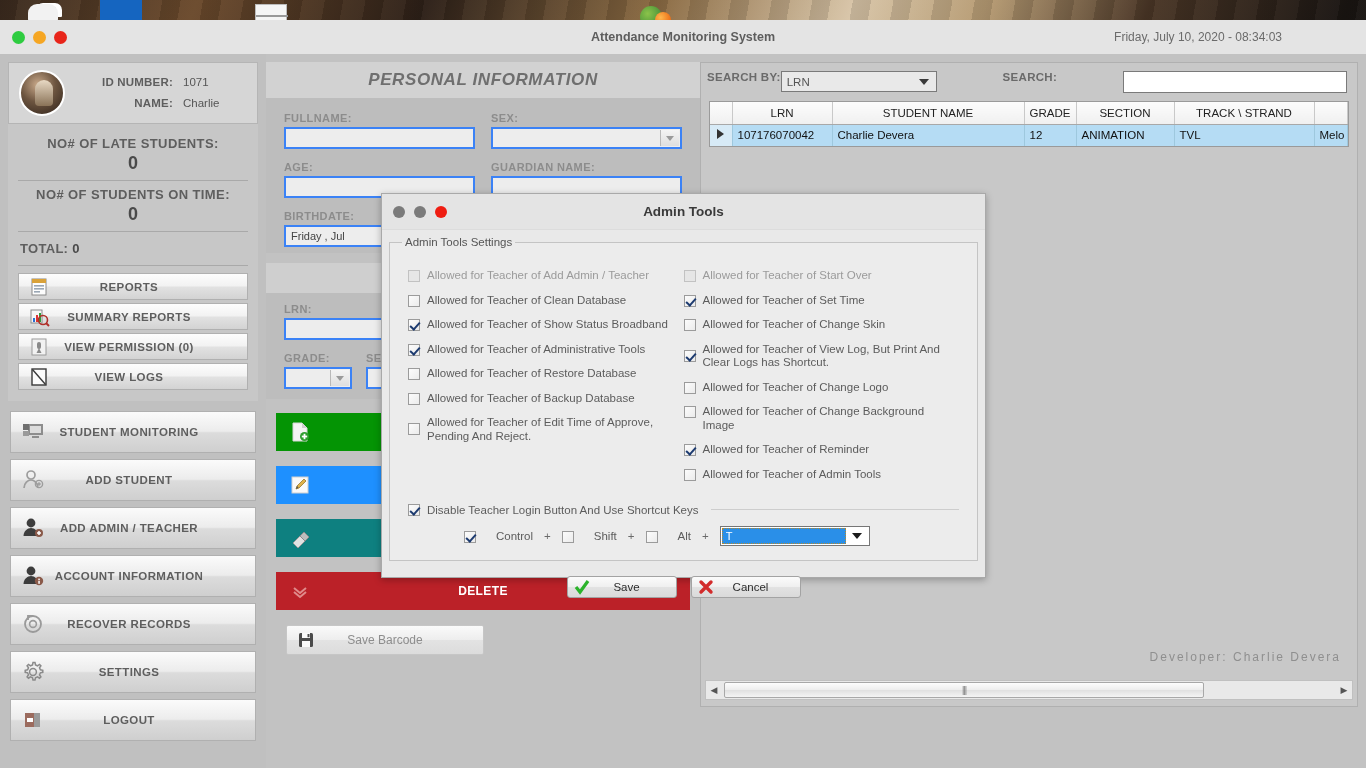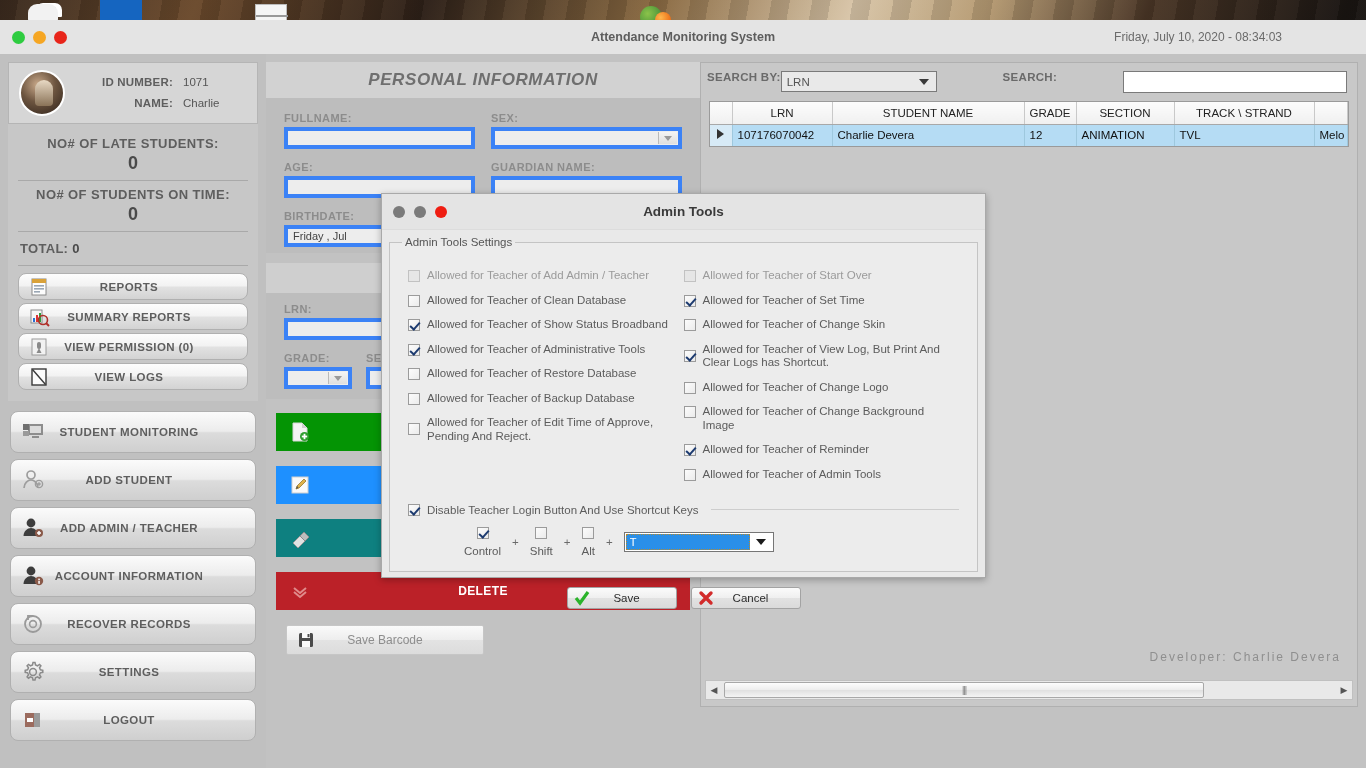--- a/index.html
+++ b/index.html
@@ -81,41 +81,41 @@
   .stat-title { text-align: center; font-size: 13px; font-weight: 700; color: #5e5e5e; letter-spacing: .4px; padding: 6px 0 2px; }
   .stat-num { text-align: center; font-size: 18px; font-weight: 700; color: #4a4a4a; padding-bottom: 6px; }
   .divider { height: 1px; background: #a9a9a9; margin: 0 2px; }
   .total-row { font-size: 13px; font-weight: 700; color: #5e5e5e; padding: 9px 4px; letter-spacing: .3px; }
   .total-row .tv { color: #4a4a4a; }
 
   .btn-group { padding: 4px 0; }
   .side-btn {
     display: flex; align-items: center; height: 27px; margin: 3px 2px;
     background: linear-gradient(180deg, #fdfdfd 0%, #f2f2f2 48%, #e2e2e2 52%, #d3d3d3 100%);
-    border: 1px solid #b0b0b0; border-radius: 8px; position: relative;
+    border: 1px solid #b0b0b0; border-radius: 0; position: relative;
     font-size: 11.5px; font-weight: 700; color: #5e5e5e; letter-spacing: .4px;
   }
   .side-btn.big { height: 42px; margin: 6px 2px;
     background: linear-gradient(180deg, #fbfbfb 0%, #ececec 48%, #dcdcdc 52%, #cfcfcf 100%); }
   .side-btn .lbl { flex: 1; text-align: center; padding-right: 8px; }
   .side-ico { position: absolute; left: 9px; top: 50%; transform: translateY(-50%); width: 22px; height: 22px; }
   .side-btn.big .side-ico { width: 26px; height: 26px; }
 
   
   #center { width: 434px; flex-shrink: 0; padding-top: 8px; }
   #pi-head {
     background: #d2d2d2; height: 36px; display: flex; align-items: center; justify-content: center;
     font-size: 17px; font-style: italic; font-weight: 700; color: #6f6f6f; letter-spacing: .6px;
   }
   #pi-body { background: #bdbdbd; padding: 10px 18px 6px 18px; }
   .f-row { display: flex; gap: 16px; }
   .f-col { flex: 1; }
   .f-lbl { font-size: 11px; font-weight: 700; color: #8c8c8c; letter-spacing: .4px; padding: 4px 0 3px; }
   .f-input {
-    height: 22px; background: #ededed; border: 4px solid #3b82f6;
+    height: 22px; background: #ededed; border: 2px solid #3b82f6;
     font-size: 11px; color: #444; padding: 0 5px; display: flex; align-items: center;
   }
   .f-select { position: relative; padding-right: 22px; }
   .f-arrow {
     position: absolute; right: 1px; top: 1px; bottom: 1px; width: 19px;
     background: linear-gradient(180deg,#f4f4f4,#dfdfdf); border-left: 1px solid #b9b9b9;
     display:flex; align-items:center; justify-content:center;
   }
   .f-arrow::after { content:""; border-left: 4px solid transparent; border-right: 4px solid transparent;
     border-top: 5px solid #9a9a9a; }
@@ -217,21 +217,21 @@
   .box.on::after {
     content: ""; position: absolute; left: 3px; top: 0px; width: 4px; height: 8px;
     border: solid #1d3b70; border-width: 0 2px 2px 0; transform: rotate(42deg);
   }
   .cb .txt { max-width: 250px; }
 
   #shortcut-sec { margin-top: 16px; padding: 0 6px; }
   .sc-head { display: flex; align-items: center; gap: 7px; font-size: 11.5px; color: #5c5c5c; }
   .sc-line { flex: 1; height: 1px; background: #cdcdcd; margin-left: 6px; }
   .sc-row { display: flex; align-items: center; gap: 9px; padding: 10px 0 0 56px; font-size: 11.5px; color: #5c5c5c; }
-  .sc-item { display: flex; align-items: center; gap: 6px; flex-direction: column; }
+  .sc-item { display: flex; align-items: center; gap: 20px; }
   .plus { color: #6a6a6a; padding: 0 2px; }
   #key-select {
     width: 150px; height: 20px; background: #fff; border: 1px solid #767676;
     display: flex; align-items: center; position: relative; padding: 1px;
   }
   #key-val { flex: 1; height: 16px; background: #2a8fe8; color: #fff; font-size: 11px;
     display: flex; align-items: center; padding-left: 3px; border: 1px dotted #b98a2a; }
   #key-arrow { width: 22px; display: flex; align-items: center; justify-content: center; }
   #key-arrow::after { content:""; border-left: 5px solid transparent; border-right: 5px solid transparent;
     border-top: 6px solid #1b1b1b; }

